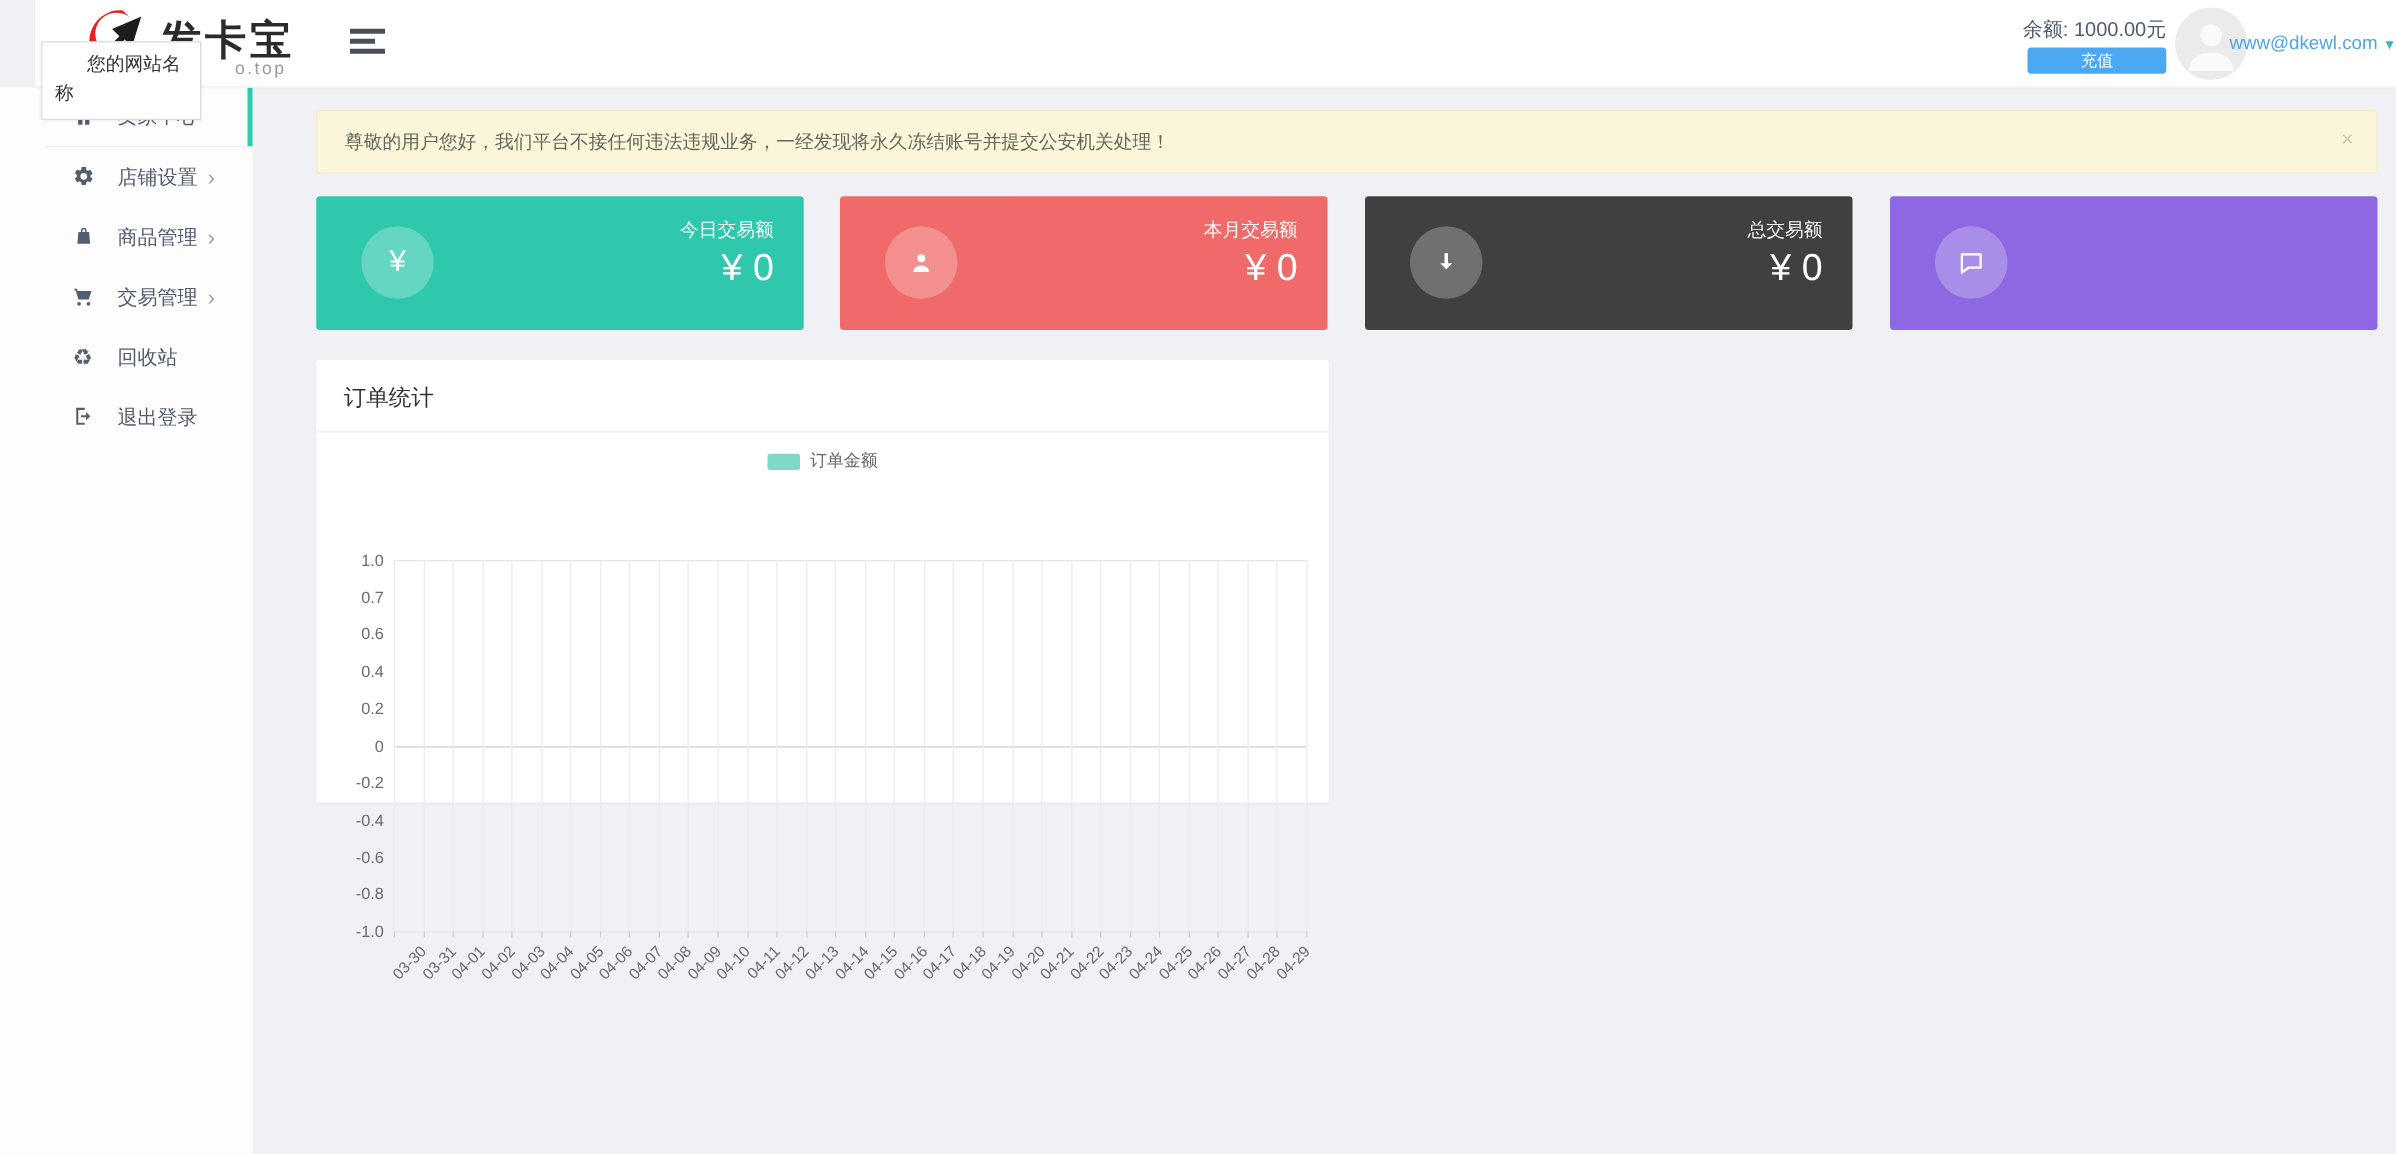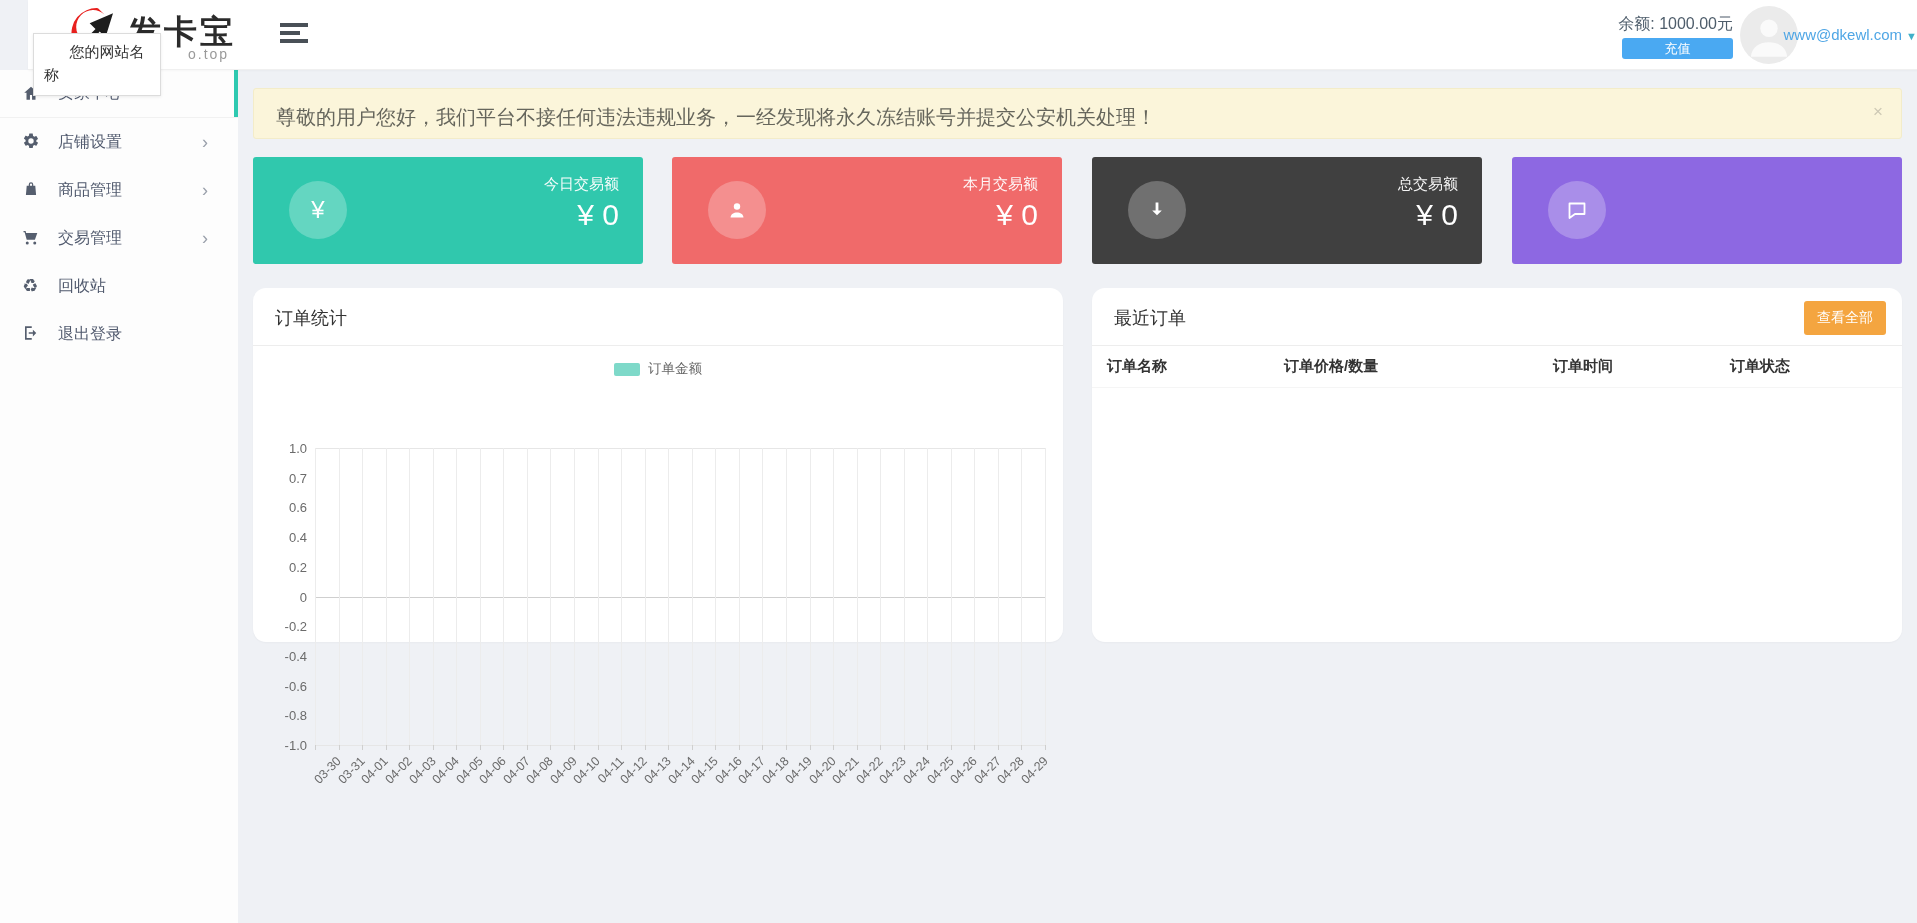--- a/index.html
+++ b/index.html
@@ -17,46 +17,46 @@
   #balance-text { position:absolute; right:212px; top:14px; font-size:16px; color:#4e5d6b; white-space:nowrap; }
   #recharge-btn { position:absolute; right:212px; top:38px; width:111px; height:21px; background:#4aa9f2; color:#fff; font-size:13px; text-align:center; line-height:21px; border-radius:3px; cursor:pointer; }
   #avatar { position:absolute; right:147px; top:6px; width:58px; height:58px; border-radius:50%; background:#ebebeb; overflow:hidden; }
   #user-email { position:absolute; right:28px; top:26px; font-size:15px; color:#4fa6e5; cursor:pointer; white-space:nowrap; }
   #user-email .caret { font-size:11px; color:#3fb0c9; margin-left:4px; }
 
   
   #site-tooltip { position:absolute; left:33px; top:33px; width:128px; background:#fff; border:1px solid #dcdcdc; box-shadow:0 1px 3px rgba(0,0,0,.08); padding:6px 10px 8px 10px; font-size:15px; color:#333; line-height:1.55; text-indent:1.7em; z-index:9; }
 
   
-  #sidebar { position:absolute; left:0; top:70px; width:238px; height:853px; background:#fdfdfd; z-index:4; }
+  #sidebar { position:absolute; left:0; top:70px; width:202px; height:853px; background:#fdfdfd; z-index:4;padding-left:36px; }
   .s-item { position:relative; height:48px; display:flex; align-items:center; cursor:pointer; color:#515a6e; }
   .s-item .s-icon { position:absolute; left:22px; width:20px; height:20px; color:#555e6e; }
   .s-item .s-icon svg { width:18px; height:18px; }
   .s-item .s-icon .uni { font-size:18px; line-height:20px; }
   .s-item .s-label { position:absolute; left:58px; font-size:16px; }
   .s-item .s-arrow { position:absolute; right:30px; font-size:18px; color:#9aa0ab; }
   .s-item.active { border-bottom:1px solid #f1f1f1; }
   .s-item.active::after { content:""; position:absolute; right:0; top:0; width:4px; height:100%; background:#2ec9b0; }
 
   
   #notice { position:absolute; left:253px; top:88px; width:1649px; height:51px; background:#fbf5da; border:1px solid #f3ecc9; border-radius:3px; }
-  #notice .txt { position:absolute; left:22px; top:15px; font-size:20px; color:#66665c; }
+  #notice .txt { position:absolute; left:22px; top:15px; font-size:15px; color:#66665c; }
   #notice .close { position:absolute; right:18px; top:13px; font-size:17px; color:#cdc8b4; cursor:pointer; }
 
   
   .stat-card { position:absolute; top:157px; width:390px; height:107px; border-radius:3px; color:#fff; }
   .stat-circle { position:absolute; left:36px; top:24px; width:58px; height:58px; border-radius:50%; background:rgba(255,255,255,.25); display:flex; align-items:center; justify-content:center; font-size:22px; }
   .stat-circle svg { width:24px; height:24px; }
   .stat-right { position:absolute; right:24px; top:18px; text-align:right; }
   .stat-label { font-size:15px; opacity:.95; }
   .stat-value { font-size:30px; margin-top:4px; }
   .stat-note { font-size:13px; margin-top:5px; }
 
   
-  .panel { position:absolute; top:288px; width:810px; height:354px; background:#fff; border-radius:13px; box-shadow:0 1px 2px rgba(0,0,0,.03); }
+  .panel { position:absolute; top:288px; width:810px; height:354px; background:#fff; border-radius:2px; box-shadow:0 1px 2px rgba(0,0,0,.03); }
   .panel-head { position:relative; height:58px; border-bottom:1px solid #ededed; }
   .panel-title { position:absolute; left:22px; top:18px; font-size:18px; color:#333; }
   #chart-panel { left:253px; }
   #orders-panel { left:1092px; }
 
   
   #chart-body { position:absolute; left:0; top:58px; width:810px; height:419px; }
   #legend { position:absolute; left:0; right:0; top:14px; display:flex; justify-content:center; align-items:center; }
   #legend .swatch { width:26px; height:13px; border-radius:2px; margin-right:8px; }
   #legend .lbl { font-size:13.5px; color:#666; }
@@ -309,27 +309,14 @@
           <div class="xlabel" style="left: 670.019px; top: 408px;">04-24</div>
           <div class="xlabel" style="left: 693.568px; top: 408px;">04-25</div>
           <div class="xlabel" style="left: 717.116px; top: 408px;">04-26</div>
           <div class="xlabel" style="left: 740.665px; top: 408px;">04-27</div>
           <div class="xlabel" style="left: 764.213px; top: 408px;">04-28</div>
           <div class="xlabel" style="left: 787.761px; top: 408px;">04-29</div>
         </div>
     </div>
   </div>
 
-  <div id="orders-panel" class="panel">
-    <div class="panel-head">
-      <div class="panel-title">最近订单</div>
-      <div id="view-all-btn">查看全部</div>
-    </div>
-    <div id="order-cols">
-        <span>订单名称</span>
-        <span>订单价格/数量</span>
-        <span>订单时间</span>
-        <span>订单状态</span>
-      </div>
-    <div id="order-rows"></div>
-  </div>
 
 </div>
 
 </body></html>

